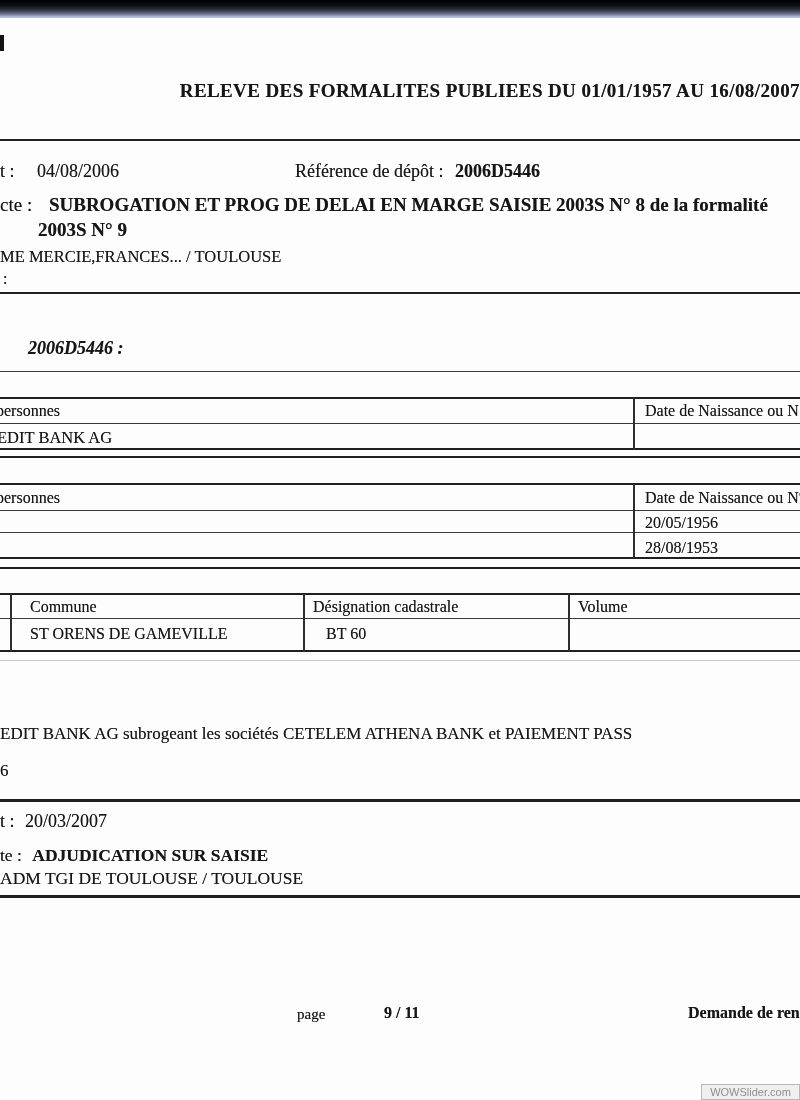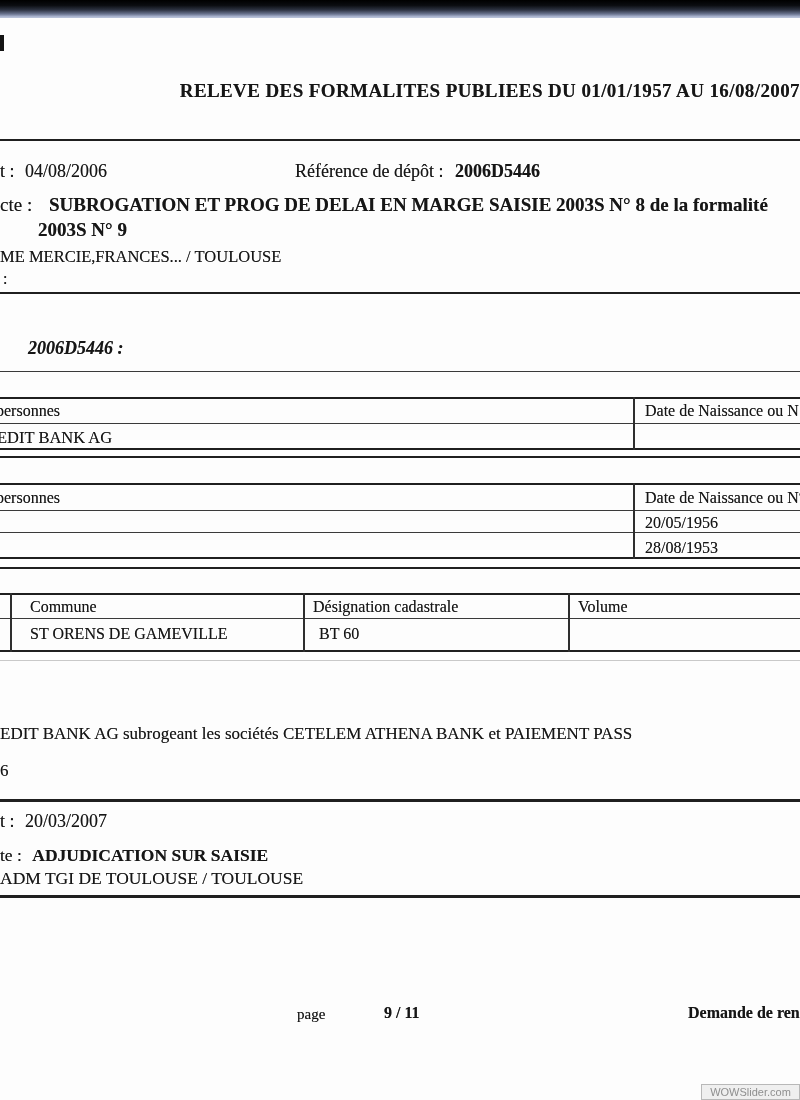--- a/index.html
+++ b/index.html
@@ -39,21 +39,21 @@
   <div class="edgemark" style="top:35px; width:4px; height:16px;"></div>
   <div class="smudge" style="left:400px; top:7px; width:18px; height:9px;"></div>
   <div class="smudge" style="left:736px; top:7px; width:16px; height:9px;"></div>
 
   <div class="txt b" style="left:0; top:80px; width:800px; text-align:right; font-size:19px; letter-spacing:0.4px;">RELEVE DES FORMALITES PUBLIEES DU 01/01/1957 AU 16/08/2007</div>
 
   <div class="hline" style="top:139px;"></div>
 
   <div class="txt" style="left:0; top:161px; font-size:18px;">
     <span>t :</span>
-    <span style="margin-left:6px;">04/08/2006</span>
+    <span style="margin-left:18px;">04/08/2006</span>
   </div>
   <div class="txt" style="left:295px; top:161px; font-size:18px;">
     <span>Référence de dépôt :</span>
     <span class="b" style="margin-left:7px;">2006D5446</span>
   </div>
 
   <div class="txt" style="left:0; top:194px; font-size:19px;">
     <span>cte :</span>
     <span class="b" style="margin-left:12px;">SUBROGATION ET PROG DE DELAI EN MARGE SAISIE 2003S N° 8 de la formalité</span>
   </div>
@@ -98,21 +98,21 @@
   <div class="hline" style="top:650px;"></div>
   <div class="vline" style="left:10px; top:593px; height:59px;"></div>
   <div class="vline" style="left:303px; top:593px; height:59px;"></div>
   <div class="vline" style="left:568px; top:593px; height:59px;"></div>
   <div class="hline faint" style="top:660px;"></div>
 
   <div class="txt" style="left:30px; top:598px; font-size:16px;">Commune</div>
   <div class="txt" style="left:313px; top:598px; font-size:16px;">Désignation cadastrale</div>
   <div class="txt" style="left:578px; top:598px; font-size:16px;">Volume</div>
   <div class="txt" style="left:30px; top:625px; font-size:16px;">ST ORENS DE GAMEVILLE</div>
-  <div class="txt" style="left:319px; top:625px; font-size:16px;">BT 60</div>
+  <div class="txt" style="left:326px; top:625px; font-size:16px;">BT 60</div>
   <div class="txt" style="left:578px; top:625px; font-size:16px;"></div>
 
   <div class="txt" style="left:0; top:724px; font-size:17px;">EDIT BANK AG subrogeant les sociétés CETELEM ATHENA BANK et PAIEMENT PASS</div>
   <div class="txt" style="left:0; top:761px; font-size:17px;">6</div>
 
   <div class="hline" style="top:799px; height:3px;"></div>
 
   <div class="txt" style="left:0; top:811px; font-size:18px;">
     <span>t :</span>
     <span style="margin-left:6px;">20/03/2007</span>

